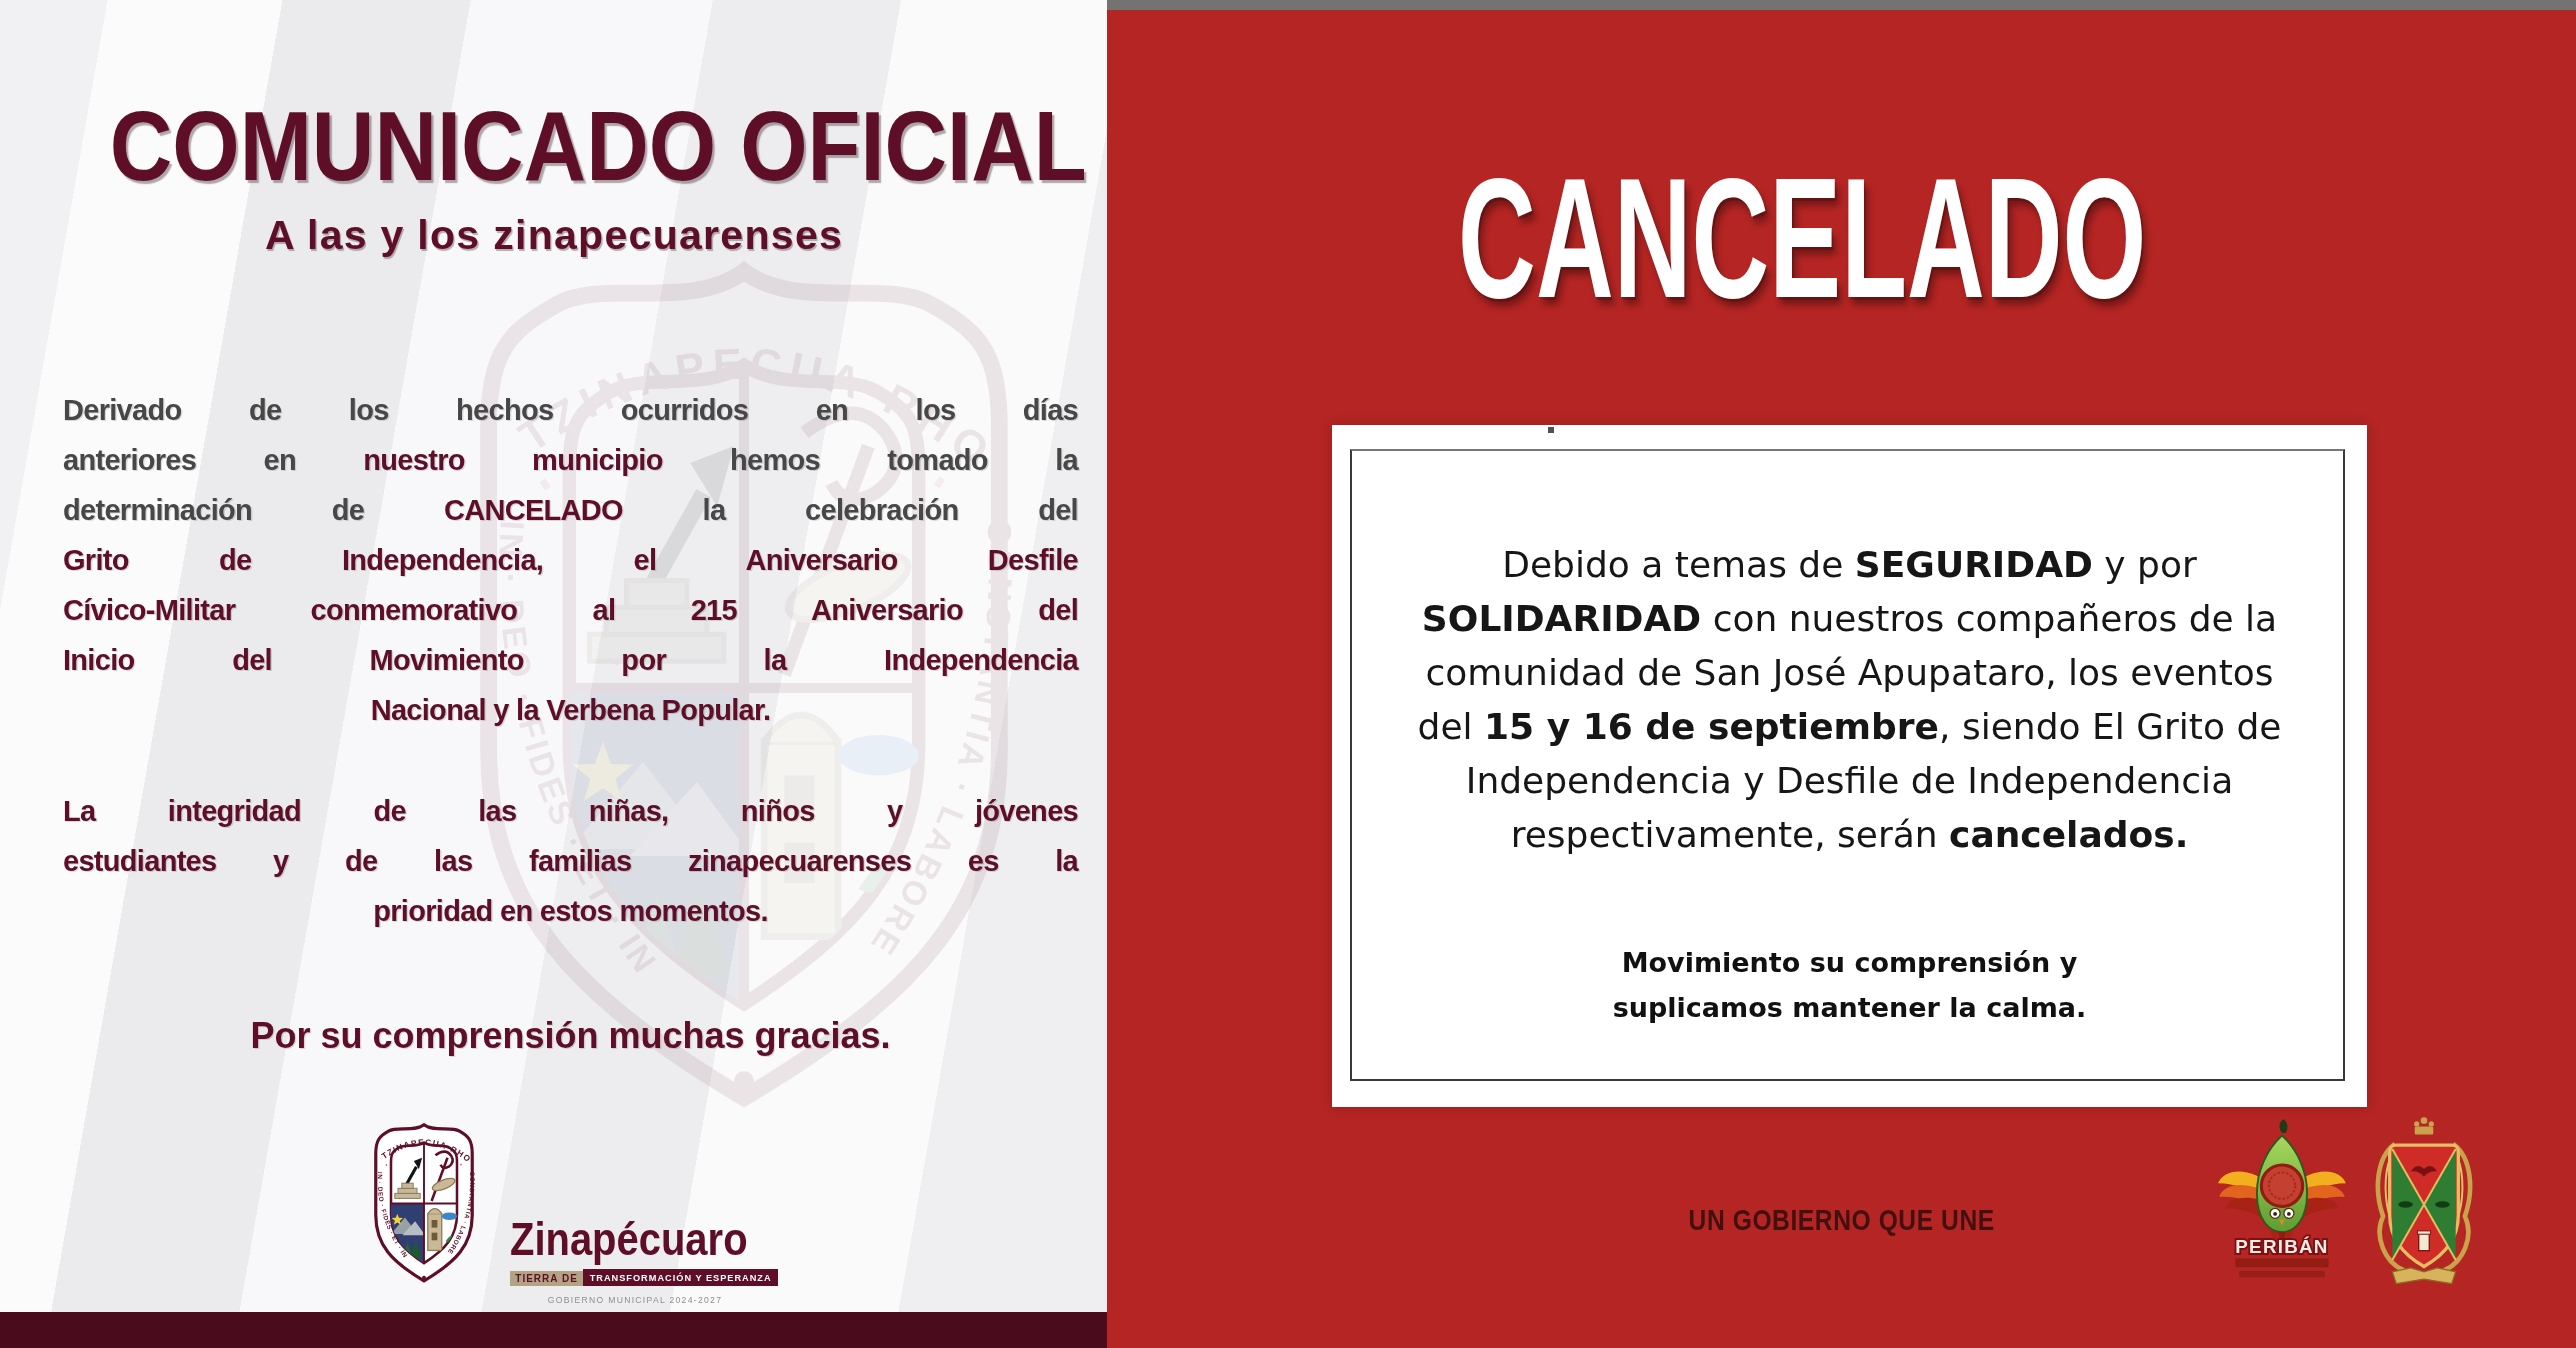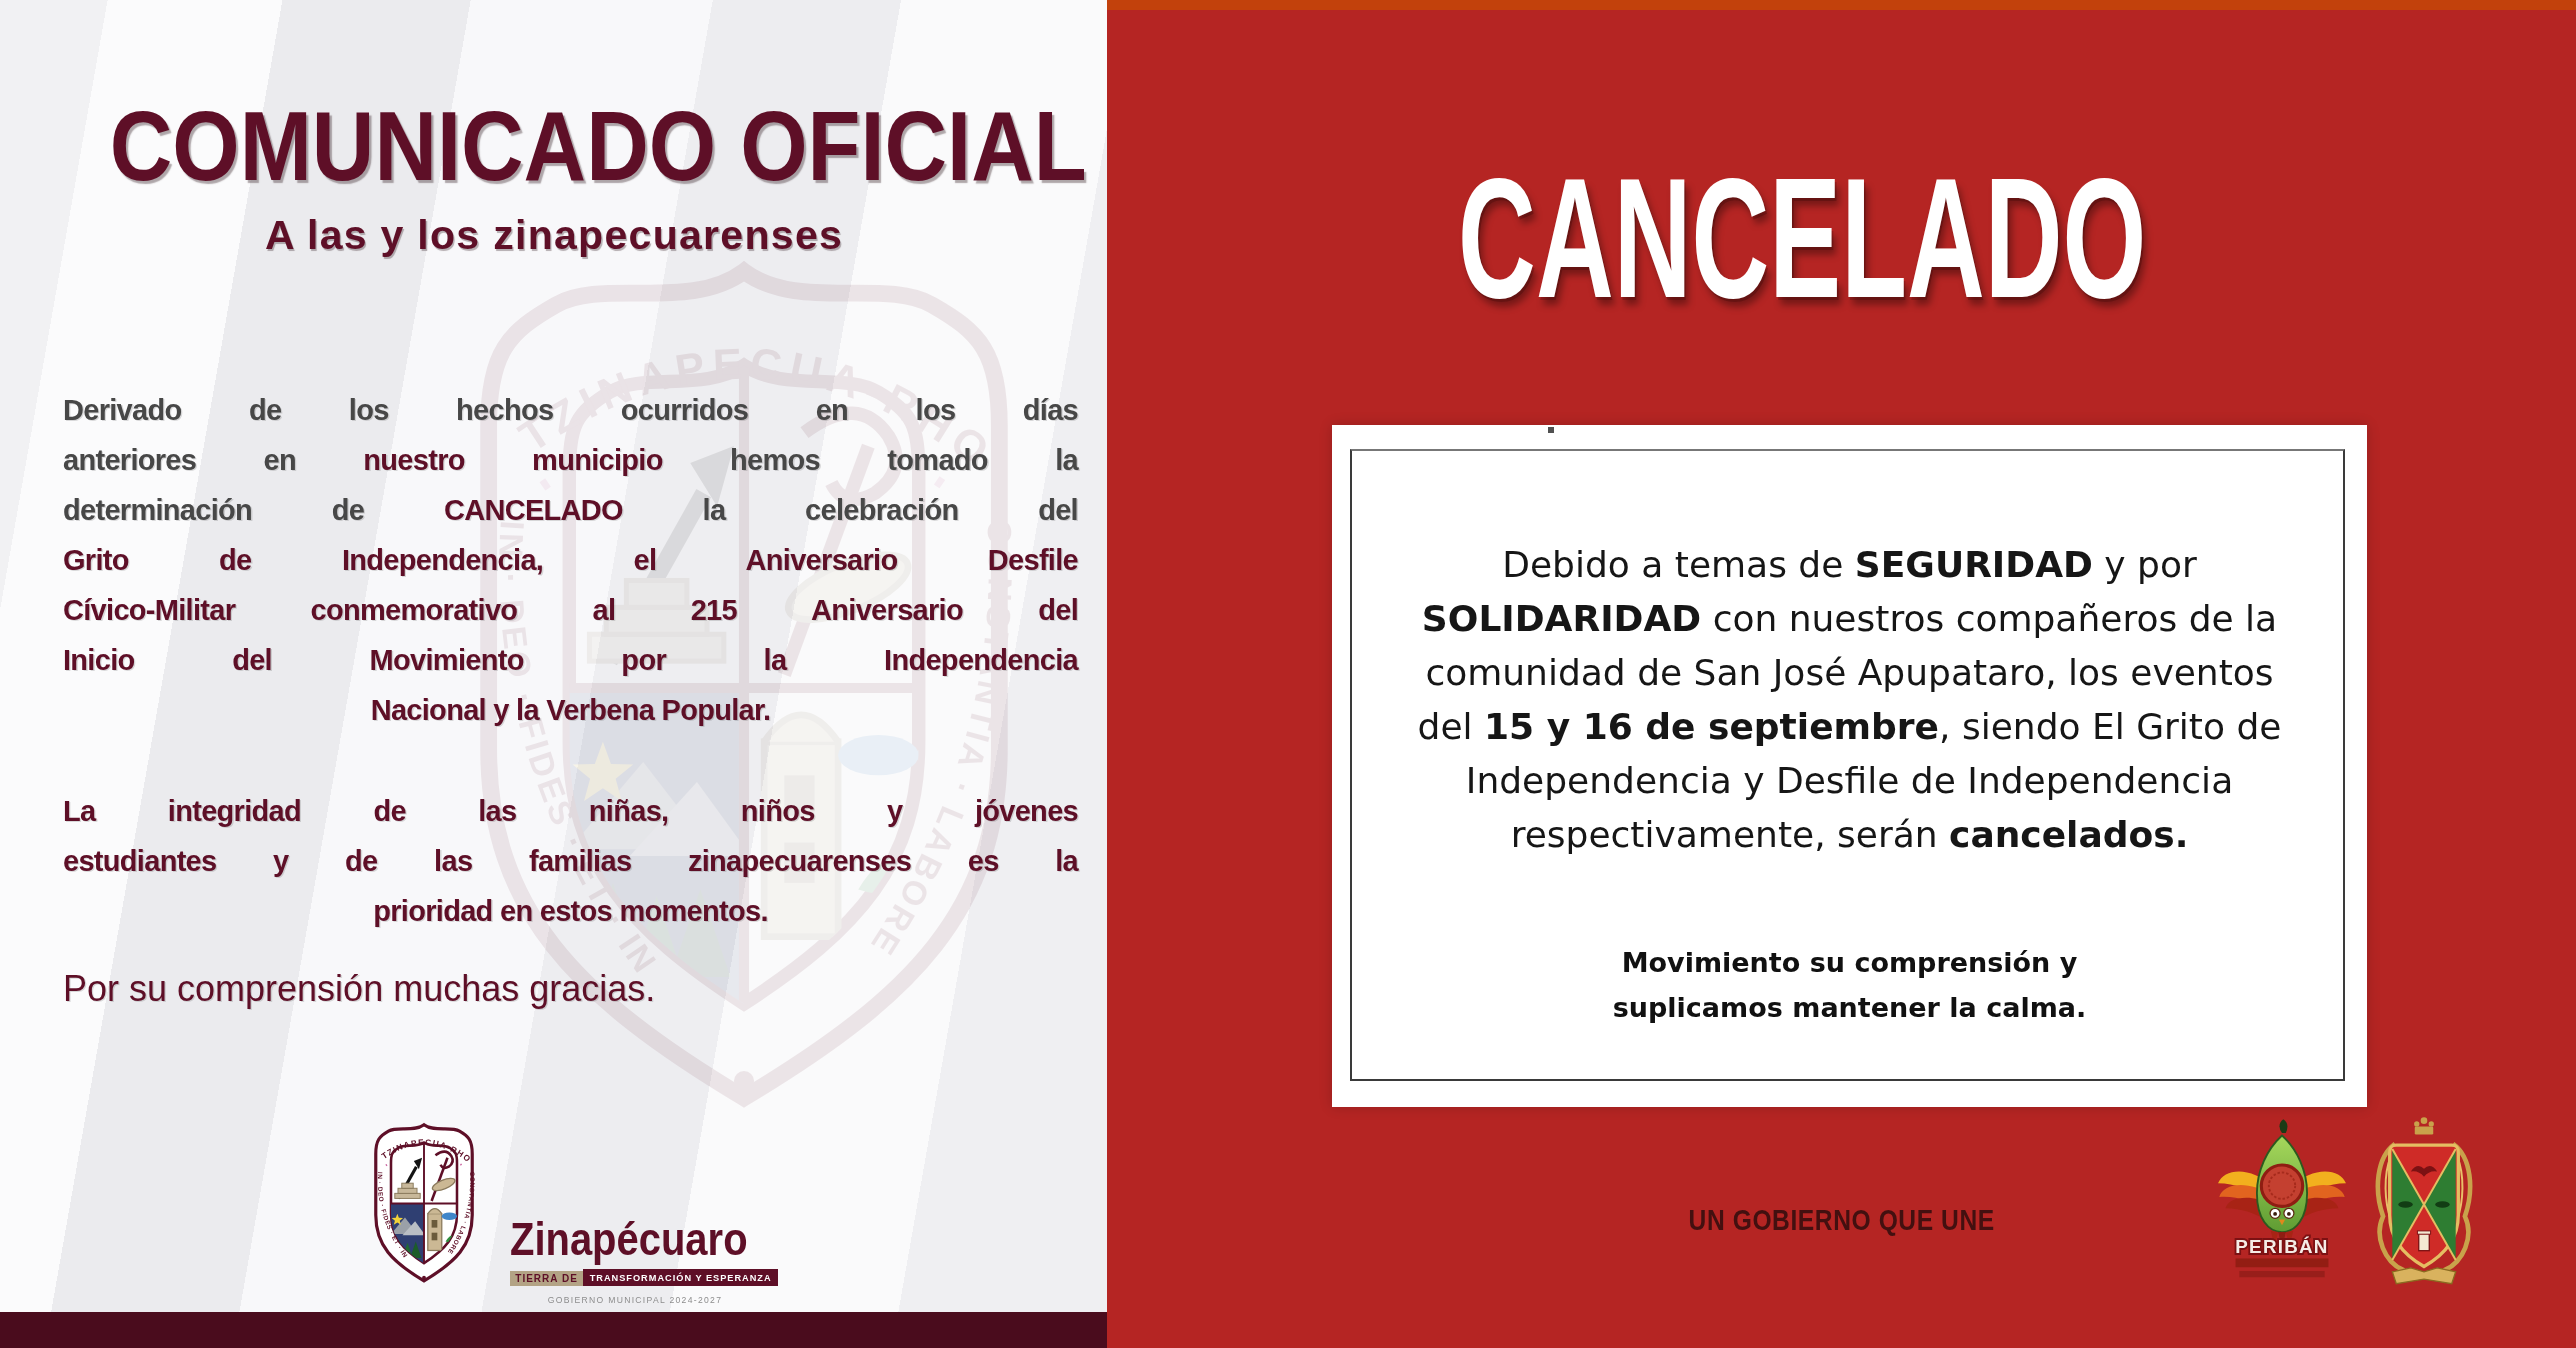--- a/index.html
+++ b/index.html
@@ -1,18 +1,18 @@
 <!DOCTYPE html>
 <html style="font-size:10.5px"><head>
 <meta charset="utf-8">
 <style>
   * { margin:0; padding:0; box-sizing:border-box; }
   html,body { background:#ffffff; }
   body { font-family:"Liberation Sans", sans-serif; }
-  .page { position:relative; width:2576px; height:1349px; overflow:hidden; background:#c2410c; }
+  .page { position:relative; width:2576px; height:1349px; overflow:hidden; background:#737373; }
   .abs { position:absolute; }
 
   
   .panel-left {
     left:0; top:0; width:1107px; height:1349px;
     background:
       linear-gradient(100deg,
         #f1f1f3 0%, #f1f1f3 8%,
         #fbfbfc 8%, #fbfbfc 21%,
         #ebebee 21%, #ebebee 35%,
@@ -34,22 +34,22 @@
     left:40px; top:212px; width:1028px; text-align:center;
     color:#5e0f27; font-weight:bold; font-size:41px; letter-spacing:1.3px;
     text-shadow:1.3px 2px 0.7px rgba(60,40,45,0.35);
   }
 
   .body-block { left:63px; width:1015px; font-weight:bold; font-size:29px;
     line-height:50px; letter-spacing:-0.7px;
     text-shadow:1.3px 1.3px 0 rgba(40,40,40,0.16); }
   .p1 { top:385px; }
   .p2 { top:786px; }
-  .p3 { top:968px; left:63px; width:1015px; color:#5e0f27;
-    font-weight:normal; font-size:36px; text-shadow:1.3px 1.3px 0 rgba(40,40,40,0.16); }
+  .p3 { top:1015px; left:63px; width:1015px; text-align:center; color:#5e0f27;
+    font-weight:bold; font-size:36px; text-shadow:1.3px 1.3px 0 rgba(40,40,40,0.16); }
   .jline { text-align:justify; text-align-last:justify; }
   .cline { text-align:center; text-align-last:center; }
   .seg-g { color:#474747; }
   .seg-m { color:#5e0f27; }
 
   
   .crest-left { left:353px; top:1121px; width:142px; height:165px; }
   .wordmark-wrap { left:510px; top:1211px; width:263px; height:53px; }
   .wordmark { display:inline-block; color:#5e0f27; font-weight:bold; font-size:47px;
     transform:scaleX(0.85); transform-origin:left center; white-space:nowrap; }

